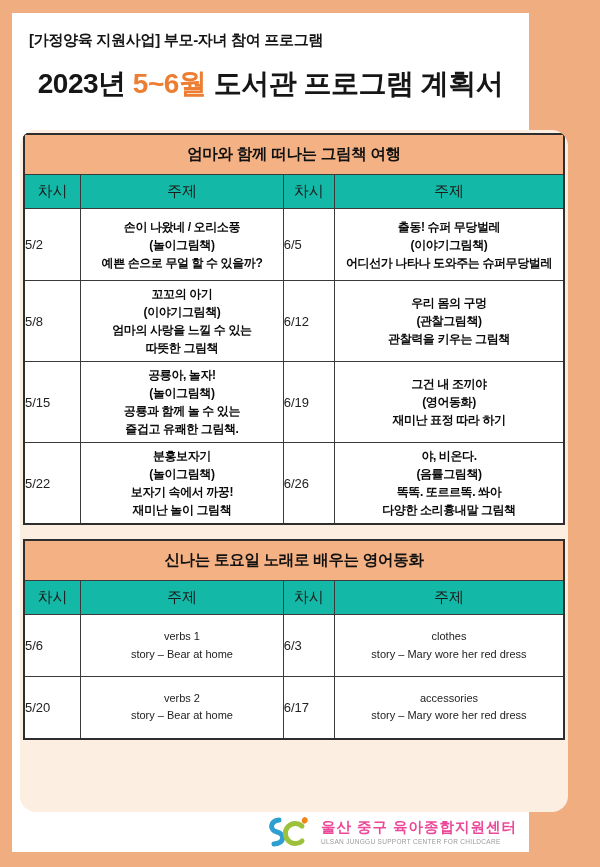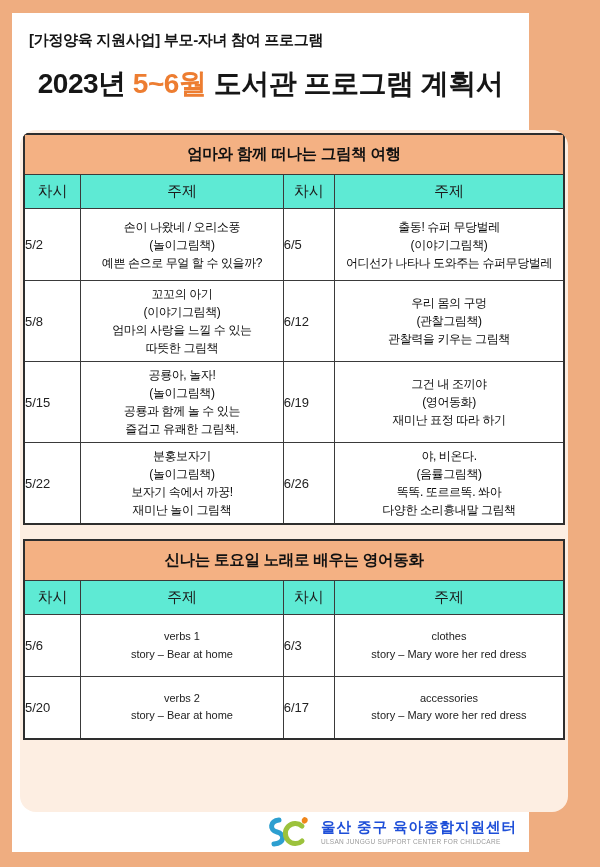--- a/index.html
+++ b/index.html
@@ -58,39 +58,39 @@
   .tbl-title {
     background: #F4B183;
     font-size: 15.5px;
     font-weight: bold;
     color: #111;
     text-align: center;
     padding: 9px 4px;
     letter-spacing: -0.3px;
   }
   .tbl-head td {
-    background: #5eead4;
+    background: #14b8a6;
     font-size: 15px;
     font-weight: normal;
     color: #1c1c1c;
     text-align: center;
     padding: 7px 2px;
   }
 
   .c-date {
     text-align: left;
     vertical-align: middle;
     font-size: 13px;
     color: #222;
   }
   .c-topic {
     text-align: center;
     vertical-align: middle;
     font-size: 12px;
-    font-weight: normal;
+    font-weight: bold;
     color: #0a0a0a;
     line-height: 1.5;
     white-space: pre-line;
     padding: 4px 2px;
     letter-spacing: -0.4px;
   }
   .c-topic-en {
     text-align: center;
     vertical-align: middle;
     font-size: 11px;
@@ -120,21 +120,21 @@
     right: 12px; bottom: 3px;
     height: 36px;
     display: flex;
     align-items: center;
     gap: 7px;
   }
   .logo-text { display: flex; flex-direction: column; align-items: flex-start; }
   .logo-kr {
     font-size: 14.5px;
     font-weight: bold;
-    color: #1d4ed8;
+    color: #ec4899;
     letter-spacing: 1px;
   }
   .logo-en {
     font-size: 6.5px;
     color: #9a9a9a;
     letter-spacing: 0.3px;
     margin-top: 1px;
   }
 </style>
 </head>

